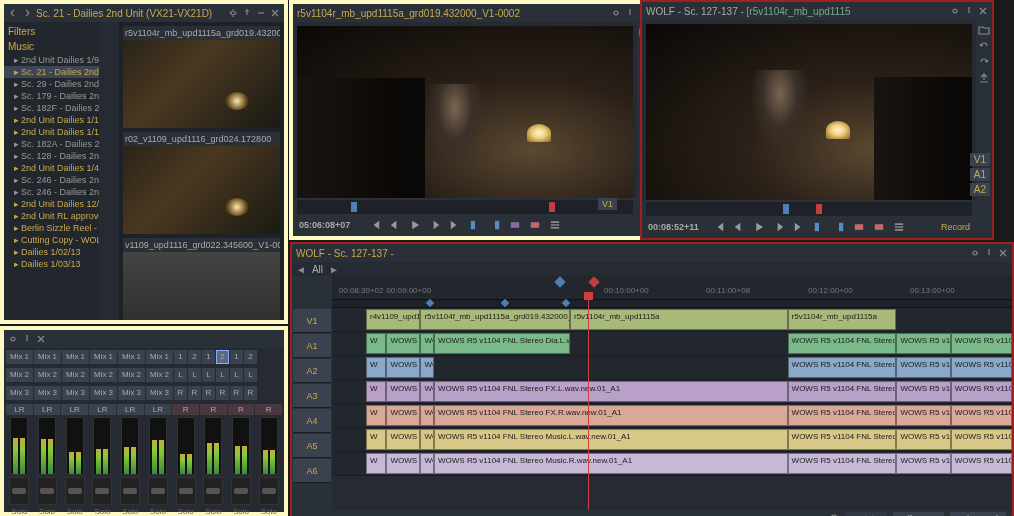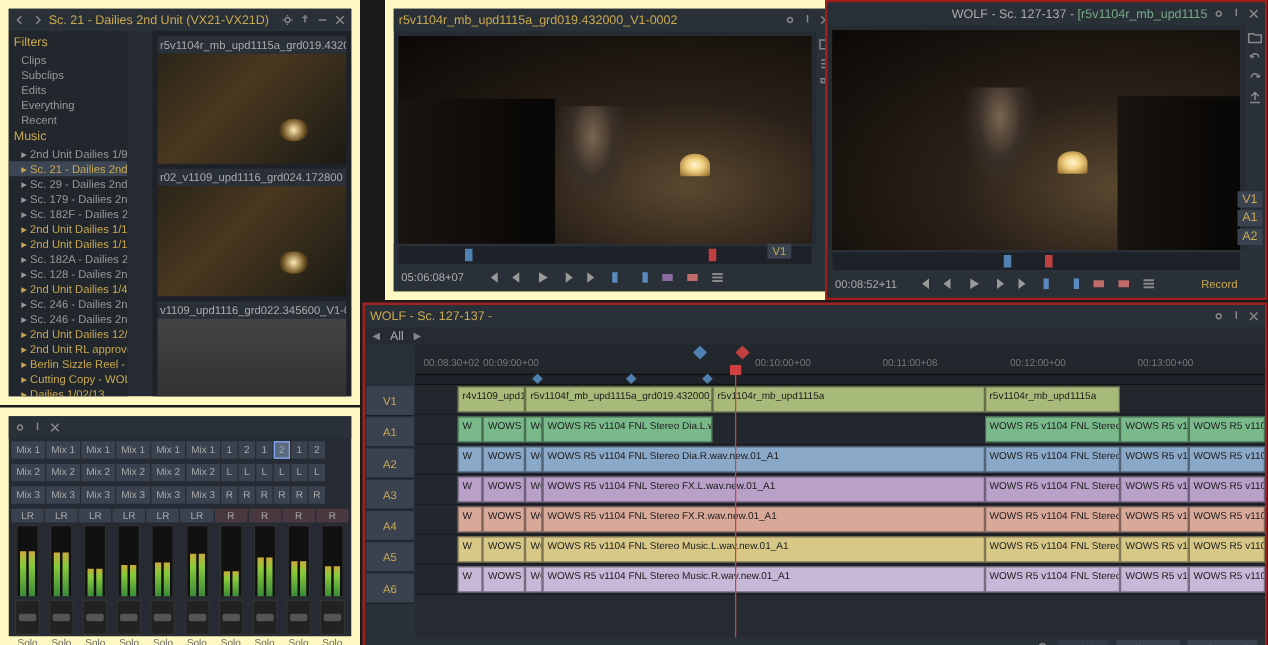--- a/index.html
+++ b/index.html
@@ -1,17 +1,17 @@
 <!DOCTYPE html>
 <html><head>
 <meta charset="utf-8">
 <style>
 *{margin:0;padding:0;box-sizing:border-box;font-family:Arial,sans-serif;font-size:10px;color:#aaa;}
 body{background:#1a1a1a;width:1014px;height:516px;overflow:hidden;position:relative;}
-.panel{position:absolute;background:#262b33;border:7px solid #fef9c3;}
+.panel{position:absolute;background:#262b33;border:4px solid #fef9c3;}
 .titlebar{background:#2a3038;height:18px;display:flex;align-items:center;padding:0 4px;gap:4px;}
 .titlebar .title{color:#c9a94f;font-size:10px;flex:1;white-space:nowrap;overflow:hidden;}
 .titlebar .sub{color:#7a8;font-size:10px;}
 .wicon{width:10px;height:10px;display:inline-block;cursor:pointer;}
 .wicon svg{width:100%;height:100%;}
 .stroke{stroke:#888;stroke-width:1.2;fill:none;}
 
 
 #bins{left:0;top:0;width:288px;height:324px;}
 #bins .bcontent{display:flex;height:calc(100% - 18px);gap:20px;}
@@ -22,38 +22,38 @@
 #bins .btree .item.orange{color:#c9a94f;}
 #bins .thumbs{flex:1;background:#1e2228;padding:4px;overflow:hidden;}
 .thumb{margin-bottom:4px;}
 .thumb .tlabel{font-size:9px;color:#aaa;padding:2px;background:#2a3038;white-space:nowrap;overflow:hidden;}
 .thumb .timg{height:88px;background:linear-gradient(135deg,#2a2418 0%,#4a3820 40%,#1a1a14 100%);position:relative;}
 .thumb .timg::after{content:"";position:absolute;right:20%;bottom:20%;width:24px;height:18px;background:radial-gradient(circle,#ffe9b0 0%,#6a5020 60%,transparent 80%);border-radius:50%;}
 .thumb2 .timg{background:linear-gradient(180deg,#444 0%,#2a2a2a 100%);}
 .thumb2 .timg::after{display:none;}
 
 
-#viewer1{left:308px;top:0;width:368px;height:240px;}
-#viewer2{left:660px;top:0;width:354px;height:240px;border:2px solid #a02020;text-align:right;}
+#viewer1{left:289px;top:0;width:368px;height:240px;}
+#viewer2{left:640px;top:0;width:354px;height:240px;border:2px solid #a02020;}
 .vbody{display:flex;height:calc(100% - 18px);}
 .vimg{flex:1;background:#000;position:relative;margin:4px;}
 .vimg .scene{position:absolute;inset:0;background:radial-gradient(ellipse at 70% 60%,#5a4830 0%,#2a2018 40%,#0a0806 100%);}
 .vimg .lamp{position:absolute;width:40px;height:50px;right:22%;bottom:28%;}
 .vimg .lamp::before{content:"";position:absolute;top:0;left:8px;width:24px;height:18px;background:radial-gradient(ellipse,#fff5d0 0%,#f0d080 40%,#8a6020 100%);border-radius:50% 50% 8% 8%;}
 .vimg .man{position:absolute;width:60px;height:80px;left:38%;top:28%;background:radial-gradient(ellipse at 50% 30%,#7a6550 0%,#3a3028 40%,transparent 70%);}
 .vimg .fg{position:absolute;left:0;bottom:0;width:38%;height:75%;background:linear-gradient(90deg,#1a1410 0%,#0a0806 80%);}
 .vside{width:16px;background:#2a3038;display:flex;flex-direction:column;gap:4px;padding:4px 2px;align-items:center;}
 .vside .sicon{width:12px;height:12px;cursor:pointer;}
 .vctrl{position:absolute;bottom:0;left:0;right:16px;height:38px;background:#2a3038;}
 .scrub{height:14px;background:#1e2228;margin:2px 4px;position:relative;}
 .scrub .smark{position:absolute;top:2px;width:6px;height:10px;background:#5080b0;}
 .scrub .smark.red{background:#c04040;}
 .transport{display:flex;justify-content:center;gap:6px;padding:2px;align-items:center;}
 .transport .tbtn{width:14px;height:14px;cursor:pointer;display:flex;align-items:center;justify-content:center;}
-.transport .tc{position:absolute;left:6px;font-size:9px;color:#aaa;}
+.transport .tc{position:absolute;left:6px;font-size:9px;color:#aaa;font-weight:bold;}
 .transport .label{position:absolute;right:6px;font-size:9px;color:#c9a94f;}
 .vtrklbl{position:absolute;right:2px;bottom:42px;font-size:9px;display:flex;flex-direction:column;gap:2px;}
 .vtrklbl span{background:#3a4250;padding:1px 4px;color:#c9a94f;}
 .v1mark{position:absolute;right:20px;bottom:26px;background:#3a4250;padding:1px 4px;font-size:9px;color:#c9a94f;}
 
 
 #mixer{left:0;top:326px;width:288px;height:190px;}
 .mixhdr{display:flex;padding:2px;gap:1px;flex-wrap:wrap;}
 .mixhdr .mcell{flex:0 0 27px;height:14px;background:#3a4250;text-align:center;font-size:8px;line-height:14px;cursor:pointer;}
 .mixhdr .mcell.num{flex:0 0 13px;}
@@ -132,27 +132,20 @@
     <span class="wicon"><svg viewBox="0 0 10 10">
           <path class="stroke" d="M2 5h6"></path>
         </svg></span>
     <span class="wicon"><svg viewBox="0 0 10 10">
           <path class="stroke" d="M2 2l6 6M8 2L2 8"></path>
         </svg></span>
   </div>
   <div class="bcontent">
     <div class="btree">
       <div class="hdr">Filters</div>
-      <div id="filters-list">
-          <div class="item">Clips</div>
-          <div class="item">Subclips</div>
-          <div class="item">Edits</div>
-          <div class="item">Everything</div>
-          <div class="item">Recent</div>
-        </div>
       <div class="hdr">Music</div>
       <div id="bins-list">
           <div class="item">▸ 2nd Unit Dailies 1/9/13</div>
           <div class="item orange sel">▸ Sc. 21 - Dailies 2nd Unit</div>
           <div class="item">▸ Sc. 29 - Dailies 2nd Unit (</div>
           <div class="item">▸ Sc. 179 - Dailies 2nd Unit</div>
           <div class="item">▸ Sc. 182F - Dailies 2nd Unit</div>
           <div class="item orange">▸ 2nd Unit Dailies 1/15/13</div>
           <div class="item orange">▸ 2nd Unit Dailies 1/18/13</div>
           <div class="item">▸ Sc. 182A - Dailies 2nd Unit</div>
@@ -575,21 +568,20 @@
             <div class="clip a1" style="left: 13%; width: 2%;">WC</div>
             <div class="clip a1" style="left: 15%; width: 20%;">WOWS R5 v1104 FNL Stereo Dia.L.wav.new.01_A1</div>
             <div class="clip a1" style="left: 67%; width: 16%;">WOWS R5 v1104 FNL Stereo Dia.L.w</div>
             <div class="clip a1" style="left: 83%; width: 8%;">WOWS R5 v1104</div>
             <div class="clip a1" style="left: 91%; width: 9%;">WOWS R5 v1104</div>
           </div>
           <div class="trow">
             <div class="clip a2" style="left: 5%; width: 3%;">W</div>
             <div class="clip a2" style="left: 8%; width: 5%;">WOWS R4 v1109 FNL</div>
             <div class="clip a2" style="left: 13%; width: 2%;">WC</div>
-            <div class="clip a2" style="left: 15%; width: 52%;">WOWS R5 v1104 FNL Stereo Dia.R.wav.new.01_A1</div>
             <div class="clip a2" style="left: 67%; width: 16%;">WOWS R5 v1104 FNL Stereo Dia.R.w</div>
             <div class="clip a2" style="left: 83%; width: 8%;">WOWS R5 v1104</div>
             <div class="clip a2" style="left: 91%; width: 9%;">WOWS R5 v1104</div>
           </div>
           <div class="trow">
             <div class="clip a3" style="left: 5%; width: 3%;">W</div>
             <div class="clip a3" style="left: 8%; width: 5%;">WOWS R4 v1109 Stereo</div>
             <div class="clip a3" style="left: 13%; width: 2%;">WC</div>
             <div class="clip a3" style="left: 15%; width: 52%;">WOWS R5 v1104 FNL Stereo FX.L.wav.new.01_A1</div>
             <div class="clip a3" style="left: 67%; width: 16%;">WOWS R5 v1104 FNL Stereo FX.L.w</div>

